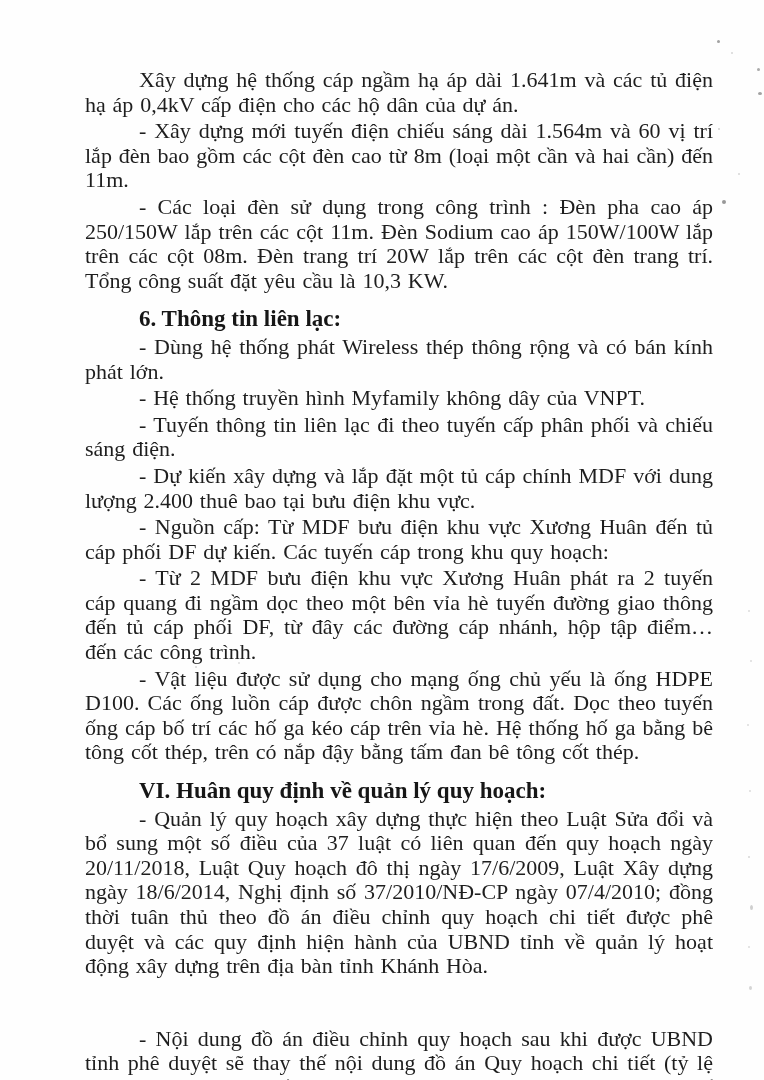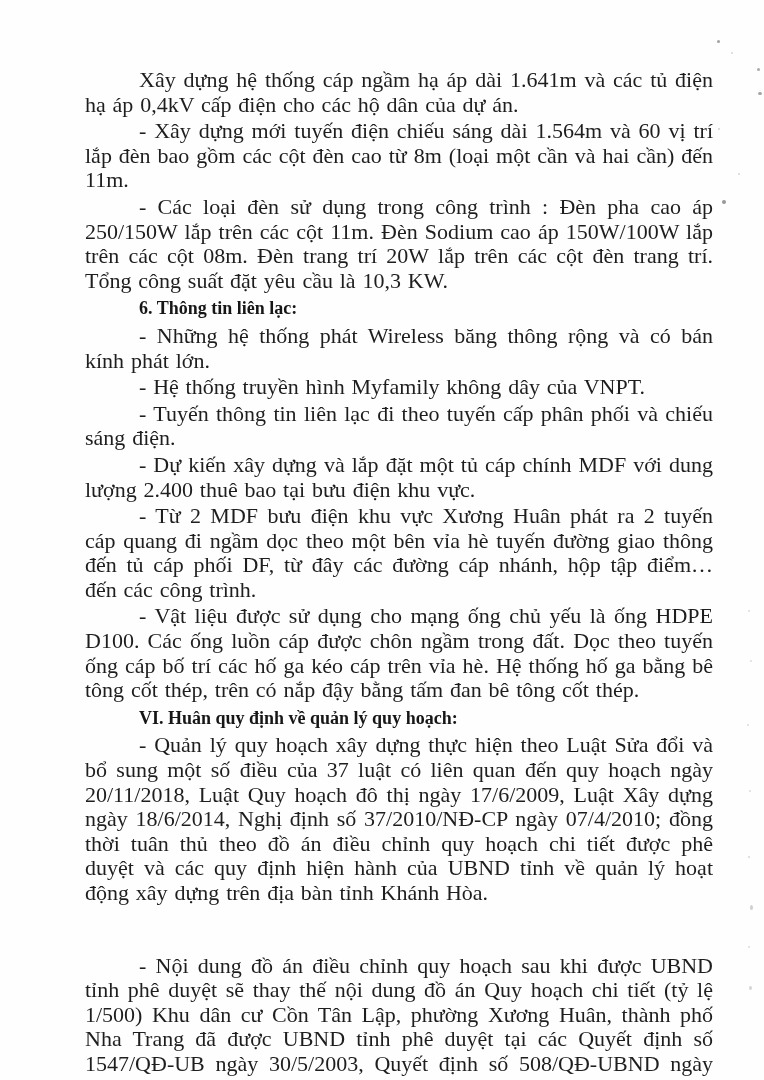--- a/index.html
+++ b/index.html
@@ -42,25 +42,25 @@
     text-align: justify;
     text-indent: 54px;
     margin: 0 0 2px 0;
     word-spacing: 0.06em;
   }
   .para.continued {
     text-align-last: justify;
     margin-top: 48px;
   }
   .heading {
-    font-size: 18px;
+    font-size: 23px;
     line-height: 24.6px;
     font-weight: bold;
     text-indent: 54px;
-    margin: 3px 0 3px 0;
+    margin: 14px 0 3px 0;
     color: #161616;
   }
   
   .scan-artifacts i {
     position: absolute;
     border-radius: 50%;
     background: #8a8a8a;
     opacity: 0.55;
     width: 2px;
     height: 2px;
@@ -87,24 +87,25 @@
 </head>
 <body>
 
 <div class="page">
 
   <div class="content">
       <div class="para">Xây dựng hệ thống cáp ngầm hạ áp dài 1.641m và các tủ điện hạ áp 0,4kV cấp điện cho các hộ dân của dự án.</div>
       <div class="para">- Xây dựng mới tuyến điện chiếu sáng dài 1.564m và 60 vị trí lắp đèn bao gồm các cột đèn cao từ 8m (loại một cần và hai cần)  đến 11m.</div>
       <div class="para">- Các loại đèn sử dụng trong công trình : Đèn pha cao áp 250/150W lắp trên các cột 11m. Đèn Sodium cao áp 150W/100W lắp trên các cột 08m. Đèn trang trí 20W lắp trên các cột đèn trang trí. Tổng công suất đặt yêu cầu là 10,3 KW.</div>
       <div class="heading">6. Thông tin liên lạc:</div>
-      <div class="para">- Những hệ thống phát Wireless băng thông rộng và có bán kính phát lớn.</div>
+      <div class="para">- Dùng hệ thống phát Wireless thép thông rộng và có bán kính phát lớn.</div>
       <div class="para">- Hệ thống truyền hình Myfamily không dây của VNPT.</div>
       <div class="para">- Tuyến thông tin liên lạc đi theo tuyến cấp phân phối và chiếu sáng điện.</div>
       <div class="para">- Dự kiến xây dựng và lắp đặt một tủ cáp chính MDF với dung lượng 2.400 thuê bao tại bưu điện khu vực.</div>
+      <div class="para">- Nguồn cấp: Từ MDF bưu điện khu vực Xương Huân đến tủ cáp phối DF dự kiến. Các tuyến cáp trong khu quy hoạch:</div>
       <div class="para">- Từ 2 MDF bưu điện khu vực Xương Huân phát ra 2 tuyến cáp quang đi ngầm dọc theo một bên vỉa hè tuyến đường giao thông đến tủ cáp phối DF, từ đây các đường cáp nhánh, hộp tập điểm… đến các công trình.</div>
       <div class="para">- Vật liệu được sử dụng cho mạng ống chủ yếu là ống HDPE D100. Các ống luồn cáp được chôn ngầm trong đất. Dọc theo tuyến ống cáp bố trí các hố ga kéo cáp trên vỉa hè. Hệ thống hố ga bằng bê tông cốt thép, trên có nắp đậy bằng tấm đan bê tông cốt thép.</div>
       <div class="heading">VI. Huân quy định về quản lý quy hoạch:</div>
       <div class="para">- Quản lý quy hoạch xây dựng thực hiện theo Luật Sửa đổi và bổ sung một số điều của 37 luật có liên quan đến quy hoạch ngày 20/11/2018, Luật Quy hoạch đô thị ngày 17/6/2009, Luật Xây dựng ngày 18/6/2014, Nghị định số 37/2010/NĐ-CP ngày 07/4/2010; đồng thời tuân thủ theo đồ án điều chỉnh quy hoạch chi tiết được phê duyệt và các quy định hiện hành của UBND tỉnh về quản lý hoạt động xây dựng trên địa bàn tỉnh Khánh Hòa.</div>
       <div class="para continued">- Nội dung đồ án điều chỉnh quy hoạch sau khi được UBND tỉnh phê duyệt sẽ thay thế nội dung đồ án Quy hoạch chi tiết (tỷ lệ 1/500) Khu dân cư Cồn Tân Lập, phường Xương Huân, thành phố Nha Trang đã được UBND tỉnh phê duyệt tại các Quyết định số 1547/QĐ-UB ngày 30/5/2003, Quyết định số 508/QĐ-UBND ngày 24/02/2011, Quyết định số 1359/QĐ-UBND ngày 02/06/2014, Quyết định số 3106/QĐ-UBND ngày 18/11/2014 và các văn bản số 1023/UBND-XDNĐ ngày 13/02/2015, văn bản số 7550/UBND-XDNĐ ngày</div>
     </div>
 
   <div class="scan-artifacts">
     <i></i>
     <i></i>

